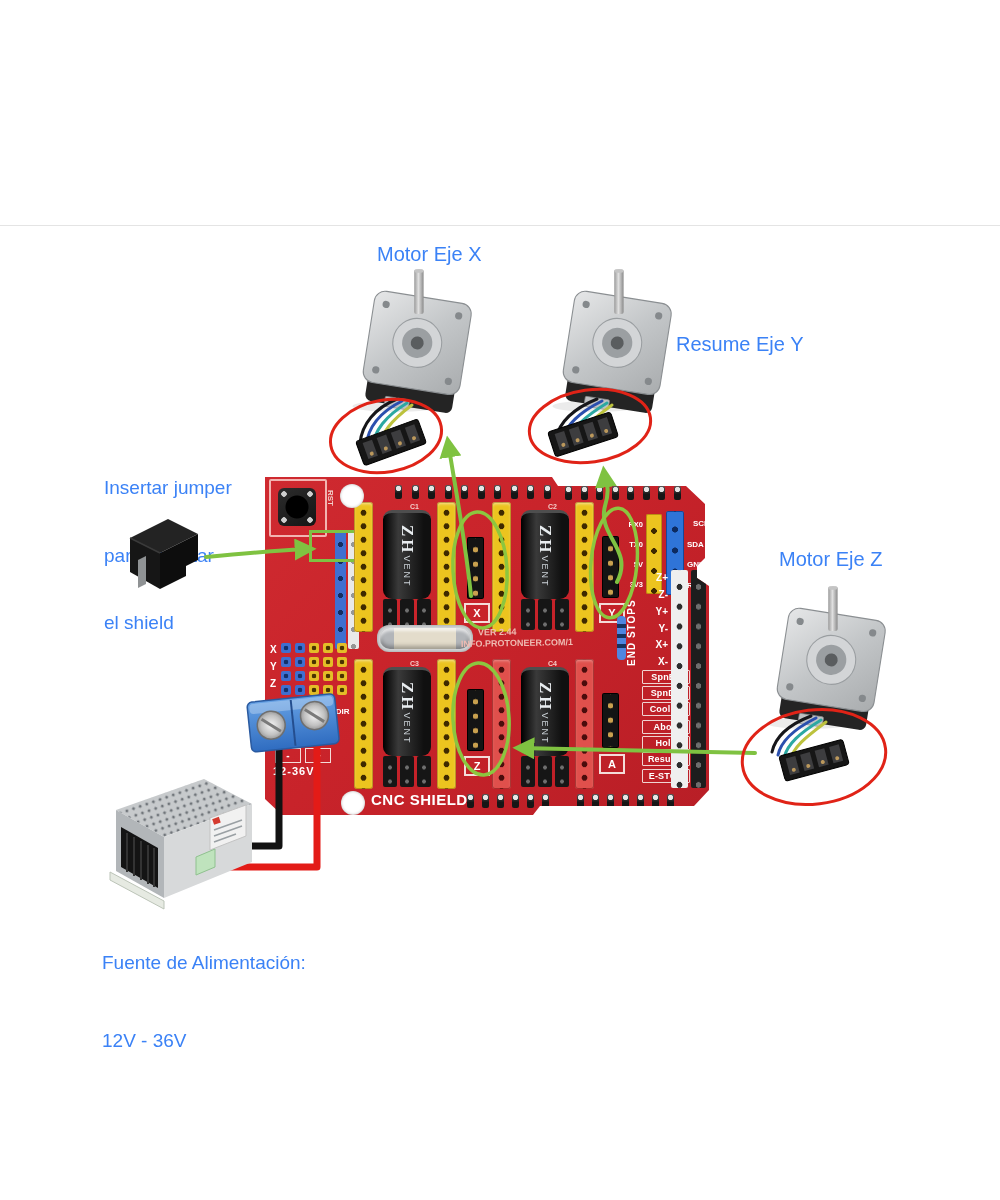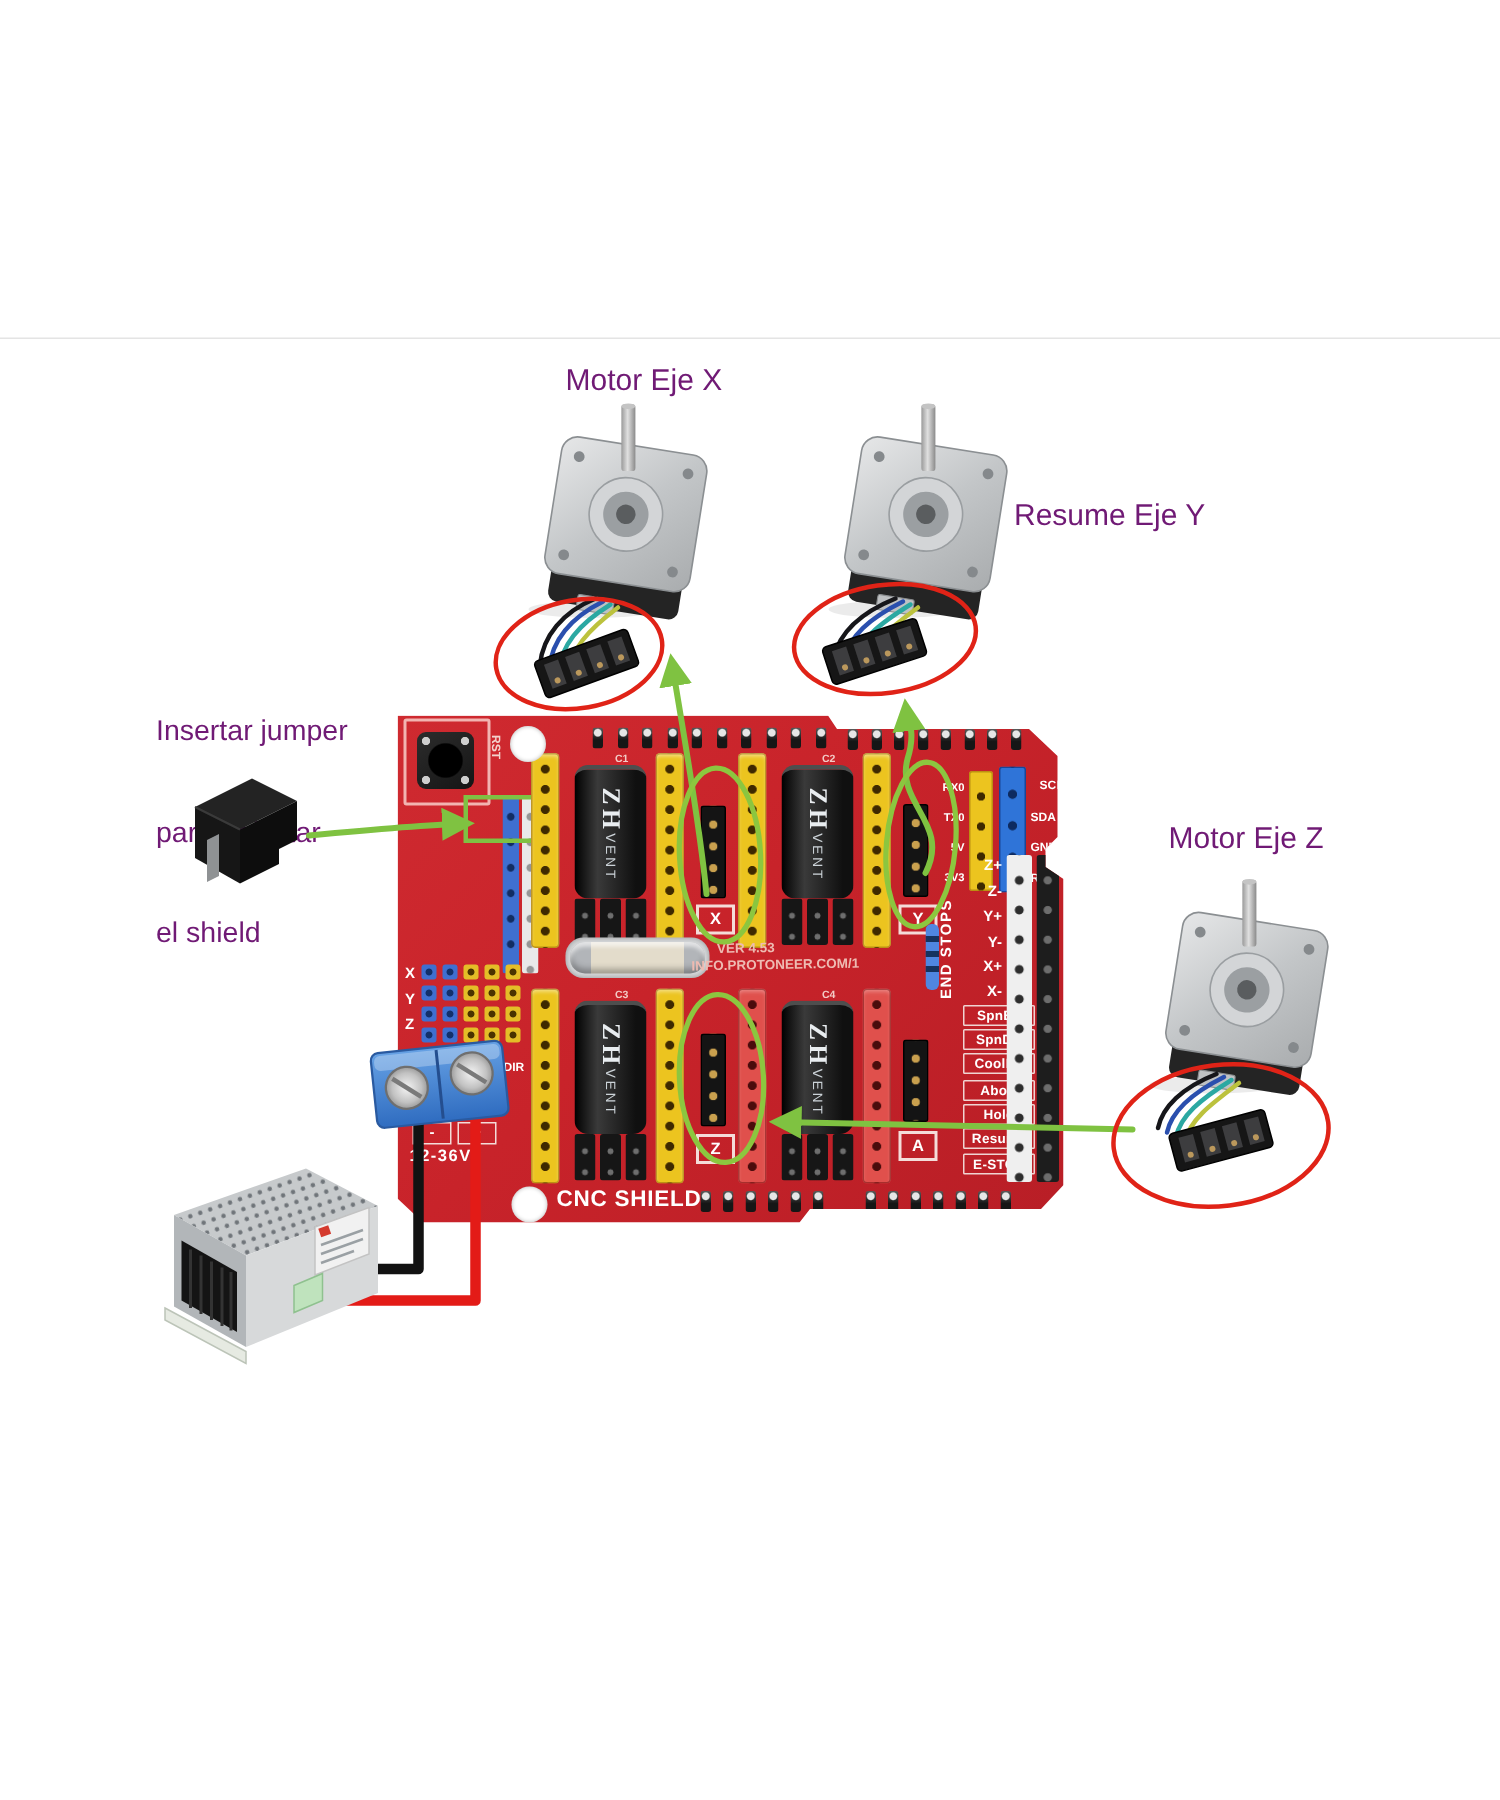--- a/index.html
+++ b/index.html
@@ -1,19 +1,19 @@
 <!DOCTYPE html>
 <html><head>
 <meta charset="utf-8">
 <style>
   html,body{margin:0;padding:0;background:#fff;}
   .stage{position:relative;width:1000px;height:1200px;background:#ffffff;overflow:hidden;
          font-family:"Liberation Sans",sans-serif;}
   .divider{position:absolute;left:0;top:225px;width:1000px;height:1px;background:#e4e4e4;}
-  .note{position:absolute;color:#701a75;font-size:19px;line-height:23px;white-space:pre;}
+  .note{position:absolute;color:#3b82f6;font-size:19px;line-height:23px;white-space:pre;}
   .note .ln{display:block;}
   .big{font-size:20px;}
 
   
   .board{position:absolute;left:265px;top:477px;width:445px;height:340px;
          background:linear-gradient(135deg,#cf2a30 0%,#c8232a 45%,#b81e26 100%);
          clip-path:polygon(0px 0px,287px 0px,293px 9px,421px 9px,440px 27px,440px 81px,
                            432px 89px,432px 101px,444px 109px,444px 313px,429px 329px,
                            275px 329px,268px 338px,17px 338px,0px 322px);
          z-index:1;}
@@ -121,20 +121,24 @@
   <div class="divider"></div>
 
   <div class="note big" style="left:377px;top:243px;">Motor Eje X</div>
   <div class="note big" style="left:676px;top:333px;">Resume Eje Y</div>
   <div class="note big" style="left:779px;top:548px;">Motor Eje Z</div>
   <div class="note" style="left:104px;top:432px;line-height:22.5px;">
     <span class="ln">Insertar jumper</span>
     <span class="ln">para habilitar</span>
     <span class="ln">el shield</span>
   </div>
+  <div class="note" style="left:102px;top:898px;line-height:26px;">
+    <span class="ln">Fuente de Alimentación:</span>
+    <span class="ln">12V - 36V</span>
+  </div>
 
   <div class="board">
 
     <div class="btn-outline"></div>
     <div class="rstbtn"></div>
     <div class="vtext" style="left:61px;top:13px;">RST</div>
 
     <div class="strip-blue" style="left:70px;top:54px;"></div>
     <div class="strip-white" style="left:83px;top:54px;"></div>
     <div class="green-hl"></div>
@@ -190,21 +194,21 @@
         <span class="jcap"></span>
         <span class="jcap"></span>
         <span class="jcap"></span>
       </div>
     <div class="rstrip" style="left:310px;top:182px;"></div>
     <div class="conn4" style="left:337px;top:216px;height:55px;"></div>
     <div class="axisbox" style="left:334px;top:277px;">A</div>
 
     <div class="fuseholder"></div>
     <div class="fuse"></div>
-    <div class="silk" style="left:213px;top:150px;font-size:9px;color:#eebbb2;transform:rotate(-1deg);">VER 4.53</div>
+    <div class="silk" style="left:213px;top:150px;font-size:9px;color:#eebbb2;transform:rotate(-1deg);">VER 2.44</div>
     <div class="silk" style="left:196px;top:161px;font-size:9px;color:#eebbb2;transform:rotate(-1deg);">INFO.PROTONEER.COM/1</div>
 
     <div class="hole" style="left:75px;top:7px;"></div>
     <div class="hole" style="left:76px;top:314px;"></div>
 
     <div class="pinrow gp1" style="left:130px;top:8px;">
       <span class="pin"></span>
         <span class="pin"></span>
         <span class="pin"></span>
         <span class="pin"></span>

